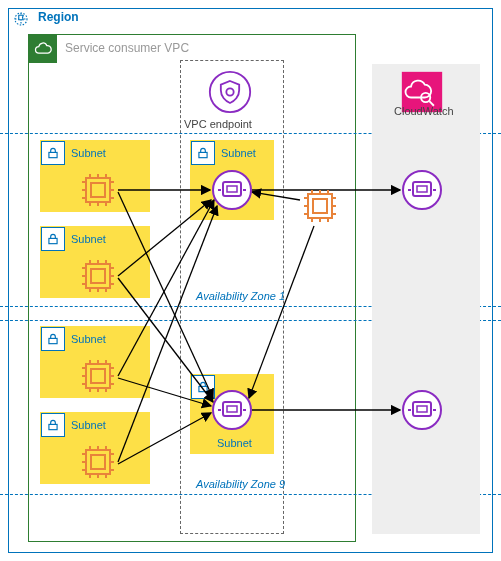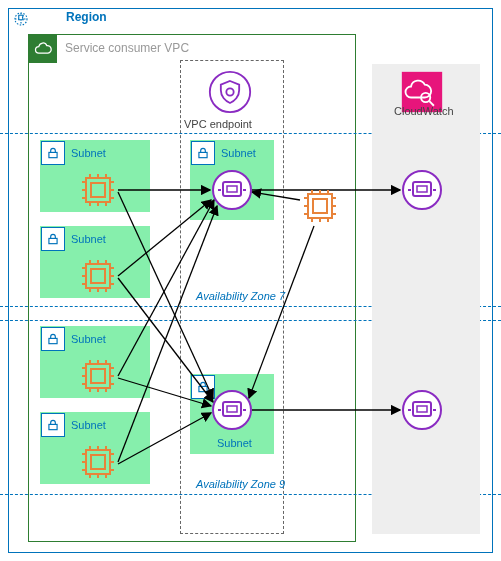--- a/index.html
+++ b/index.html
@@ -1,36 +1,36 @@
 <!DOCTYPE html>
 <html><head>
 <meta charset="utf-8">
 <style>
   * { box-sizing: border-box; margin: 0; padding: 0; }
   body { font-family: Arial, Helvetica, sans-serif; font-size: 12px; background: #fff; }
   .canvas { position: relative; width: 501px; height: 561px; }
   .region-box { position: absolute; left: 8px; top: 8px; width: 485px; height: 545px; border: 1px solid #0073bb; }
-  .region-label { position: absolute; left: 38px; top: 10px; color: #0073bb; font-weight: 600; margin-left: 28px; }
+  .region-label { position: absolute; left: 38px; top: 10px; color: #0073bb; font-weight: 600; }
   .flag-icon { position: absolute; left: 12px; top: 10px; color: #0073bb; }
   .vpc-box { position: absolute; left: 28px; top: 34px; width: 328px; height: 508px; border: 1px solid #2e7d32; }
   .vpc-label { position: absolute; left: 36px; top: 6px; color: #999; font-weight: 500; }
   .vpc-icon { position: absolute; left: 0; top: 0; width: 28px; height: 28px; background: #2e7d32; display: flex; align-items: center; justify-content: center; }
   .endpoint-box { position: absolute; left: 180px; top: 60px; width: 104px; height: 474px; border: 1px dashed #666; }
   .endpoint-label { position: absolute; left: 184px; top: 118px; color: #444; font-size: 11px; }
   .endpoint-icon { position: absolute; left: 208px; top: 70px; }
   .cw-panel { position: absolute; left: 372px; top: 64px; width: 108px; height: 470px; background: #eee; }
   .cw-label { position: absolute; left: 394px; top: 105px; color: #444; font-size: 11px; }
   .cw-icon { position: absolute; left: 400px; top: 70px; }
   .az-line-1 { position: absolute; left: 0; top: 133px; width: 501px; border-top: 1px dashed #0073bb; z-index: 0;}
   .az-line-2 { position: absolute; left: 0; top: 306px; width: 501px; border-top: 1px dashed #0073bb; z-index: 0;}
   .az-line-3 { position: absolute; left: 0; top: 320px; width: 501px; border-top: 1px dashed #0073bb; z-index: 0;}
   .az-line-4 { position: absolute; left: 0; top: 494px; width: 501px; border-top: 1px dashed #0073bb; z-index: 0;}
   .az1-label { position: absolute; left: 196px; top: 290px; color: #0073bb; font-style: italic; font-size: 11px; }
   .az2-label { position: absolute; left: 196px; top: 478px; color: #0073bb; font-style: italic; font-size: 11px; }
-  .subnet-box { position: absolute; background: #86efac; border: 1px solid transparent; z-index: 1; }
+  .subnet-box { position: absolute; background: #fde047; border: 1px solid transparent; z-index: 1; }
   .subnet-label { position: absolute; color: #0073bb; font-size: 11px; }
   .lock-icon { position: absolute; left: 0; top: 0; width: 24px; height: 24px; background: #fff; border: 1px solid #0073bb; display: flex; align-items: center; justify-content: center; }
   .chip { position: absolute; width: 40px; height: 40px; z-index: 3; display: flex; align-items: center; justify-content: center; }
   .eni { position: absolute; width: 40px; height: 40px; z-index: 3; display: flex; align-items: center; justify-content: center; }
   svg.conn { position: absolute; left: 0; top: 0; width: 501px; height: 561px; z-index: 2; pointer-events: none; }
 </style>
 </head>
 <body>
 
 <div class="canvas">
@@ -72,21 +72,21 @@
   <div class="cw-icon">
     <svg width="44" height="44" viewBox="0 0 48 48">
         <rect x="2" y="2" width="44" height="44" fill="#e7157b"></rect>
         <path d="M12 30a6 6 0 010-12 8 8 0 0115-2 5 5 0 110 14H12z" fill="none" stroke="#fff" stroke-width="2"></path>
         <circle cx="28" cy="30" r="5" fill="none" stroke="#fff" stroke-width="2"></circle>
         <path d="M32 34l5 5" stroke="#fff" stroke-width="2"></path>
       </svg>
   </div>
   <span class="cw-label">CloudWatch</span>
 
-  <span class="az1-label">Availability Zone 7</span>
+  <span class="az1-label">Availability Zone 1</span>
   <span class="az2-label">Availability Zone 9</span>
 
   <div class="subnet-box" style="left:40px; top:140px; width:110px; height:72px;">
     <div class="lock-icon">
         <svg width="14" height="14" viewBox="0 0 24 24" fill="none" stroke="#0073bb" stroke-width="2">
           <rect x="5" y="11" width="14" height="9"></rect>
           <path d="M8 11V8a4 4 0 018 0v3"></path>
         </svg>
       </div>
     <span class="subnet-label" style="left:30px; top:6px;">Subnet</span>

